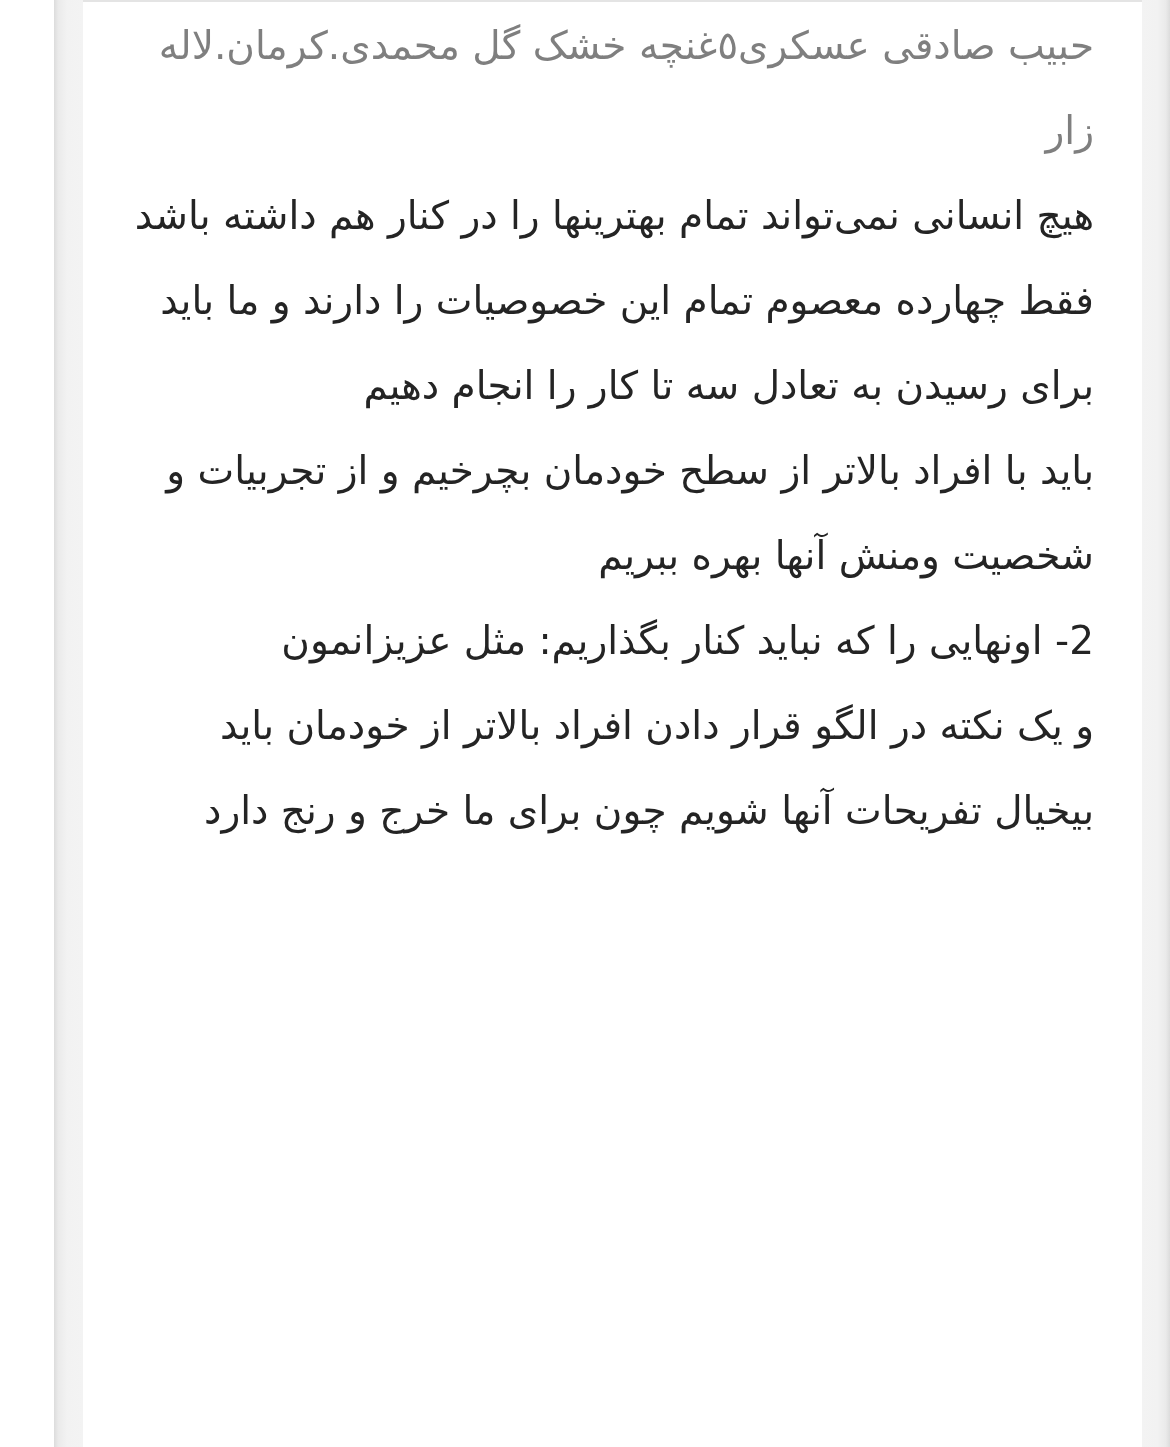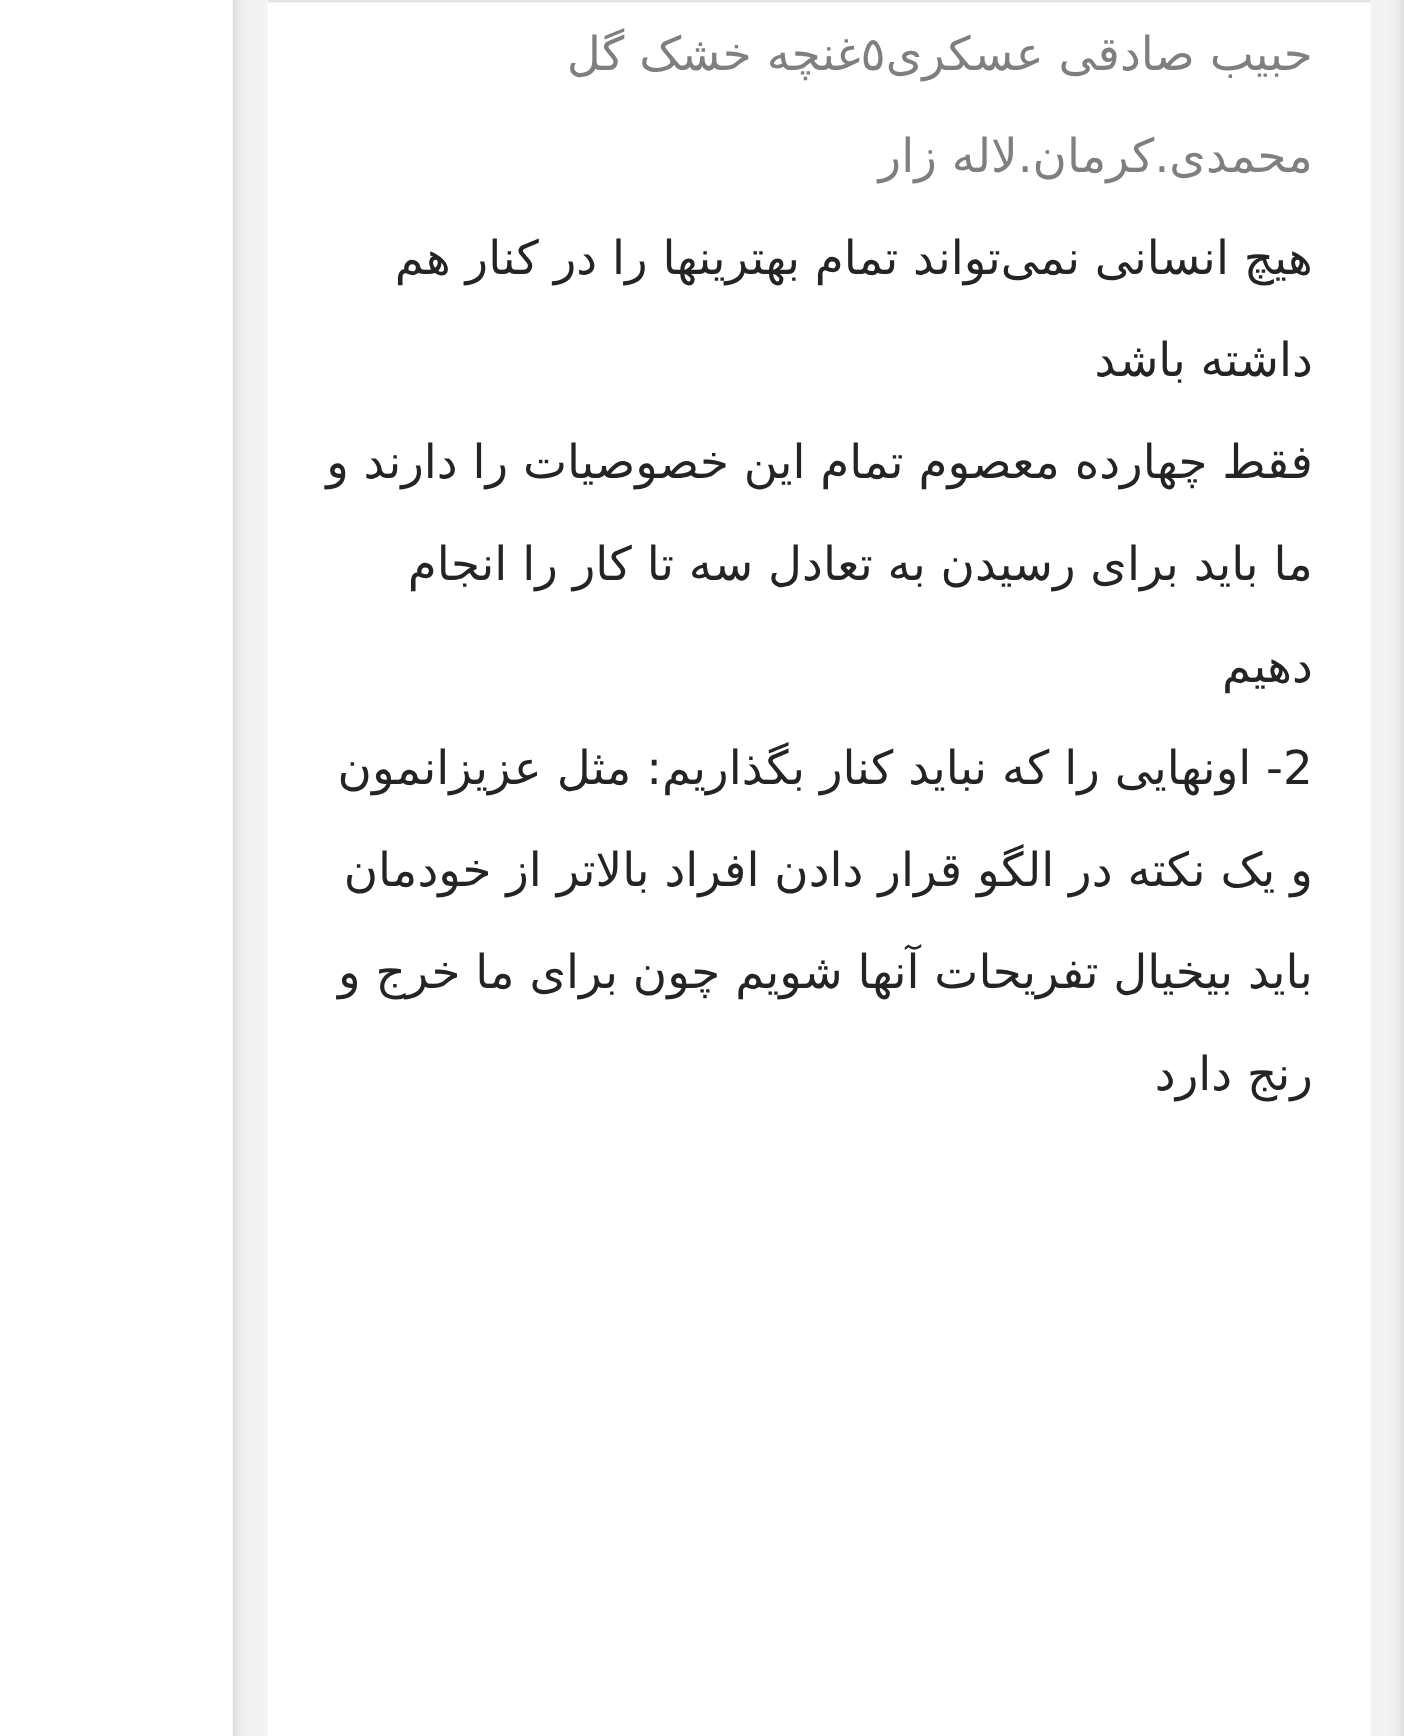--- a/index.html
+++ b/index.html
@@ -5,21 +5,21 @@
   html, body {
     margin: 0;
     padding: 0;
     width: 1170px;
     height: 1447px;
     background: #ffffff;
     overflow: hidden;
   }
   .page {
     display: flex;
-    width: 976px;
+    width: 1116px;
     height: 1447px;
   }
   .gutter {
     flex: 0 0 auto;
     height: 100%;
   }
   .gutter.left {
     width: 28px;
     background: linear-gradient(to right, #f3f3f3 0%, #f2f2f2 55%, #eaeaea 85%, #dcdcdc 100%);
   }
@@ -57,20 +57,21 @@
 
   <main class="card">
     <p class="title">حبیب صادقی عسکری٥غنچه خشک گل محمدی.کرمان.لاله زار</p>
 
 
     <p>هیچ انسانی نمی‌تواند تمام بهترینها را در کنار هم داشته باشد</p>
 
     <p>فقط چهارده معصوم تمام این خصوصیات را دارند و ما باید برای رسیدن به تعادل سه تا کار را انجام دهیم</p>
 
 
+    <p>باید با افراد بالاتر از سطح خودمان بچرخیم و از تجربیات و شخصیت ومنش آنها بهره ببریم</p>
 
 
     <p>2- اونهایی را که نباید کنار بگذاریم: مثل عزیزانمون</p>
 
     <p>و یک نکته در الگو قرار دادن افراد بالاتر از خودمان باید بیخیال تفریحات آنها شویم چون برای ما خرج و رنج دارد</p>
 
   </main>
 
   <div class="gutter right"></div>
 </div>

